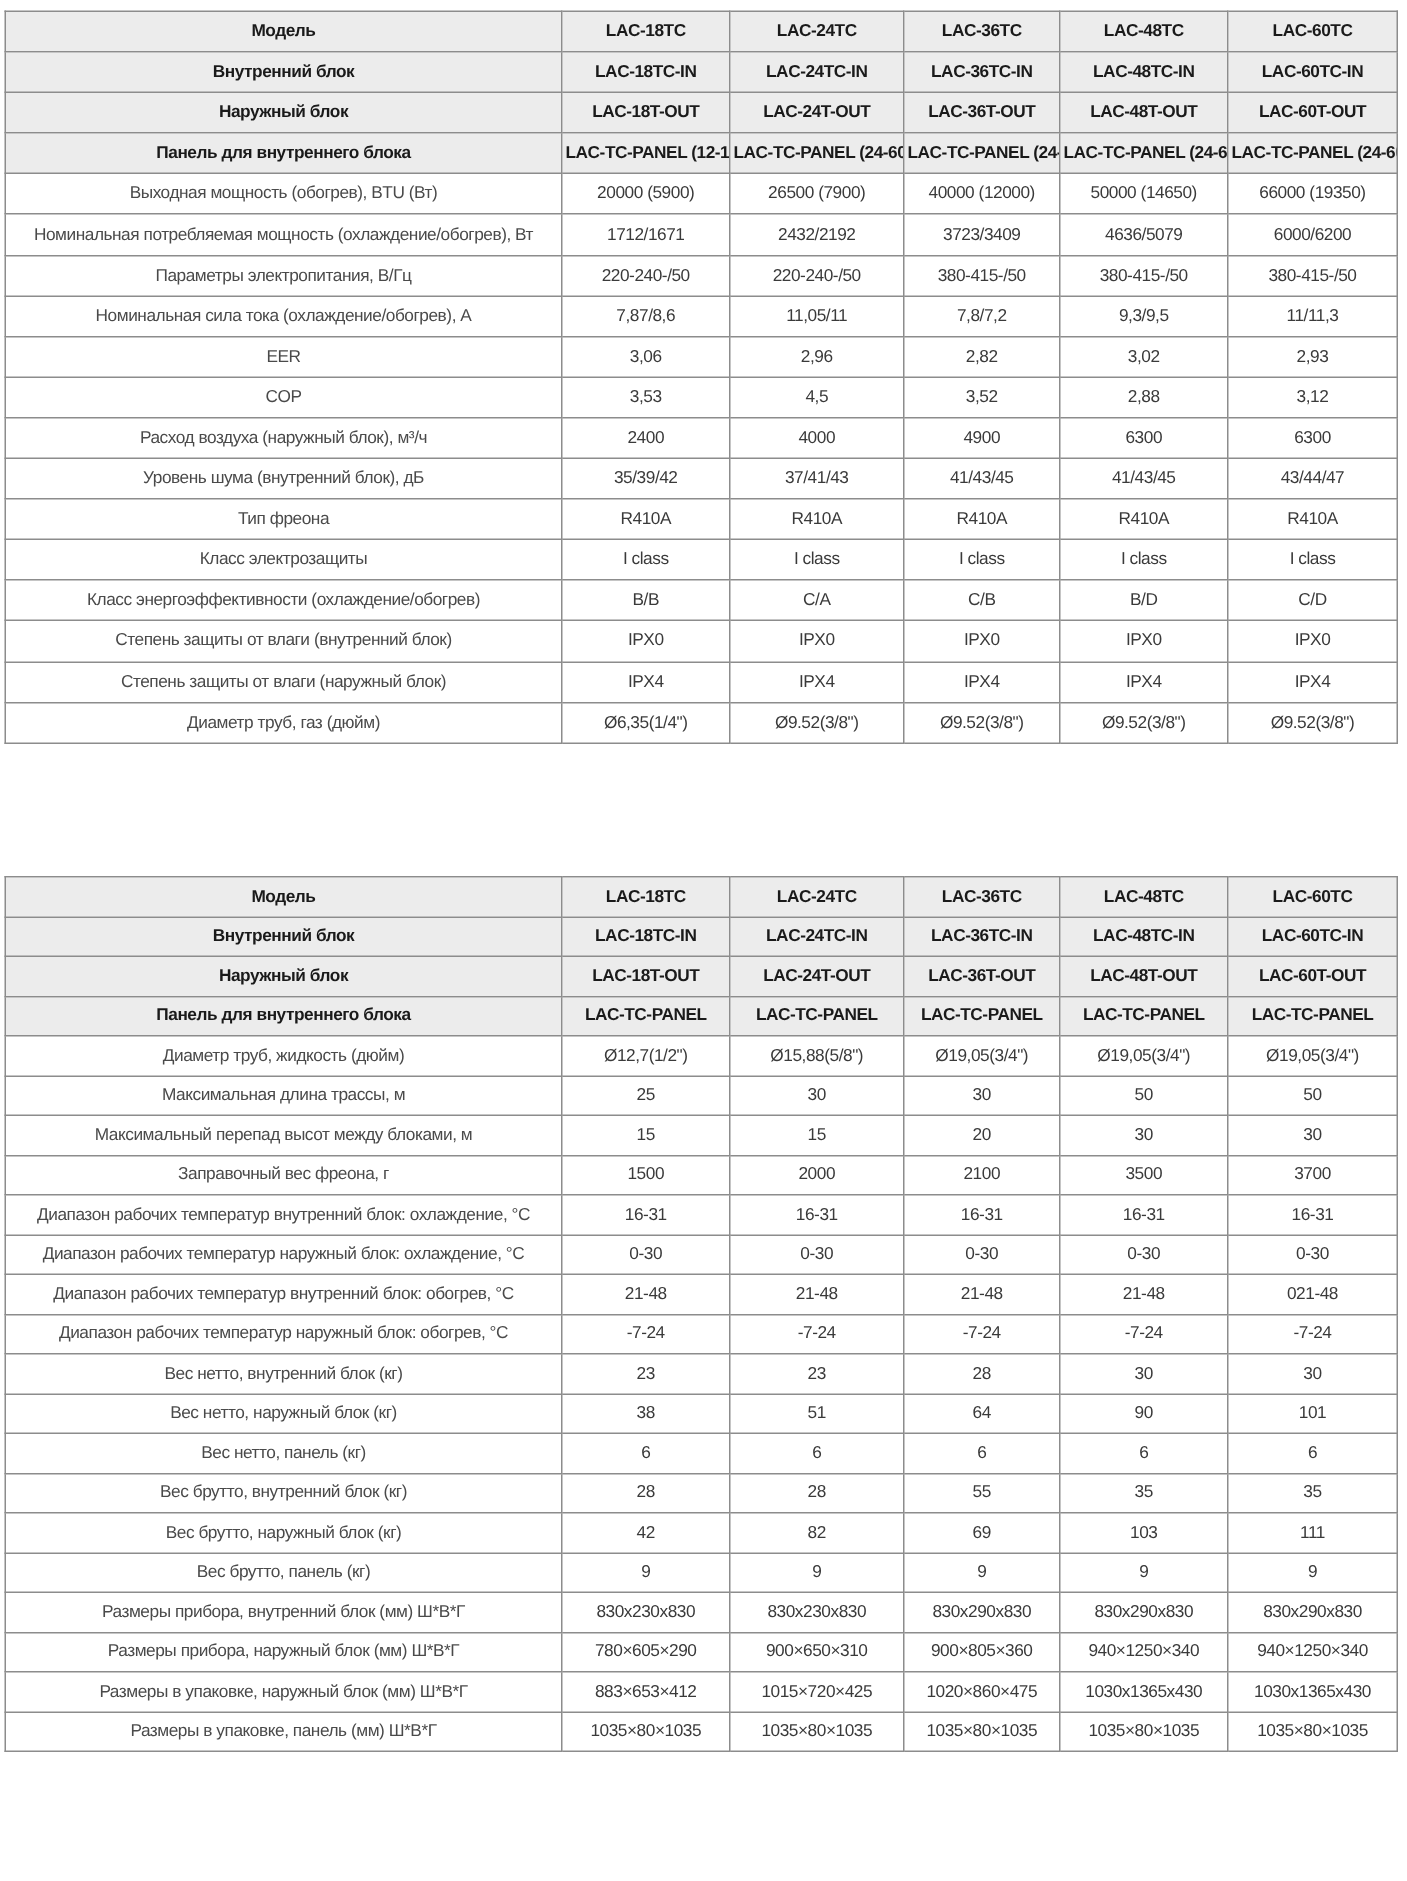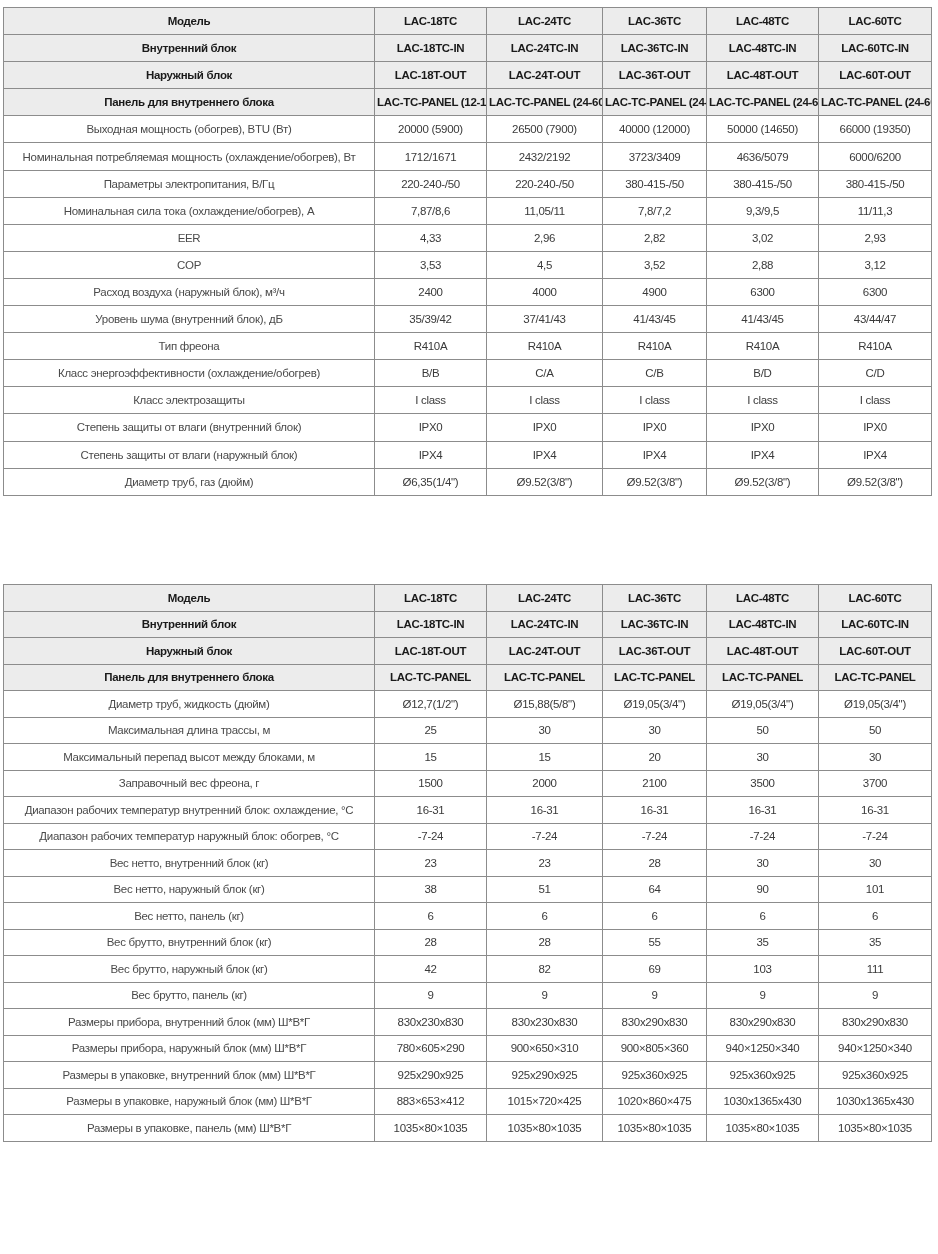--- a/index.html
+++ b/index.html
@@ -96,21 +96,21 @@
       <tr class="data">
         <td class="label">Номинальная сила тока (охлаждение/обогрев), А</td>
         <td>7,87/8,6</td>
         <td>11,05/11</td>
         <td>7,8/7,2</td>
         <td>9,3/9,5</td>
         <td>11/11,3</td>
       </tr>
       <tr class="data">
         <td class="label">EER</td>
-        <td>4,33</td>
+        <td>3,06</td>
         <td>2,96</td>
         <td>2,82</td>
         <td>3,02</td>
         <td>2,93</td>
       </tr>
       <tr class="data">
         <td class="label">COP</td>
         <td>3,53</td>
         <td>4,5</td>
         <td>3,52</td>
@@ -135,34 +135,34 @@
       </tr>
       <tr class="data">
         <td class="label">Тип фреона</td>
         <td>R410A</td>
         <td>R410A</td>
         <td>R410A</td>
         <td>R410A</td>
         <td>R410A</td>
       </tr>
       <tr class="data">
+        <td class="label">Класс электрозащиты</td>
+        <td>I class</td>
+        <td>I class</td>
+        <td>I class</td>
+        <td>I class</td>
+        <td>I class</td>
+      </tr>
+      <tr class="data">
         <td class="label">Класс энергоэффективности (охлаждение/обогрев)</td>
         <td>B/B</td>
         <td>C/A</td>
         <td>C/B</td>
         <td>B/D</td>
         <td>C/D</td>
-      </tr>
-      <tr class="data">
-        <td class="label">Класс электрозащиты</td>
-        <td>I class</td>
-        <td>I class</td>
-        <td>I class</td>
-        <td>I class</td>
-        <td>I class</td>
       </tr>
       <tr class="data">
         <td class="label">Степень защиты от влаги (внутренний блок)</td>
         <td>IPX0</td>
         <td>IPX0</td>
         <td>IPX0</td>
         <td>IPX0</td>
         <td>IPX0</td>
       </tr>
       <tr class="data">
@@ -260,20 +260,36 @@
       </tr>
       <tr class="data">
         <td class="label">Диапазон рабочих температур внутренний блок: охлаждение, °С</td>
         <td>16-31</td>
         <td>16-31</td>
         <td>16-31</td>
         <td>16-31</td>
         <td>16-31</td>
       </tr>
       <tr class="data">
+        <td class="label">Диапазон рабочих температур наружный блок: охлаждение, °С</td>
+        <td>0-30</td>
+        <td>0-30</td>
+        <td>0-30</td>
+        <td>0-30</td>
+        <td>0-30</td>
+      </tr>
+      <tr class="data">
+        <td class="label">Диапазон рабочих температур внутренний блок: обогрев, °С</td>
+        <td>21-48</td>
+        <td>21-48</td>
+        <td>21-48</td>
+        <td>21-48</td>
+        <td>021-48</td>
+      </tr>
+      <tr class="data">
         <td class="label">Диапазон рабочих температур наружный блок: обогрев, °С</td>
         <td>-7-24</td>
         <td>-7-24</td>
         <td>-7-24</td>
         <td>-7-24</td>
         <td>-7-24</td>
       </tr>
       <tr class="data">
         <td class="label">Вес нетто, внутренний блок (кг)</td>
         <td>23</td>
@@ -332,28 +348,20 @@
       </tr>
       <tr class="data">
         <td class="label">Размеры прибора, наружный блок (мм) Ш*В*Г</td>
         <td>780×605×290</td>
         <td>900×650×310</td>
         <td>900×805×360</td>
         <td>940×1250×340</td>
         <td>940×1250×340</td>
       </tr>
       <tr class="data">
-        <td class="label">Размеры в упаковке, внутренний блок (мм) Ш*В*Г</td>
-        <td>925x290x925</td>
-        <td>925x290x925</td>
-        <td>925x360x925</td>
-        <td>925x360x925</td>
-        <td>925x360x925</td>
-      </tr>
-      <tr class="data">
         <td class="label">Размеры в упаковке, наружный блок (мм) Ш*В*Г</td>
         <td>883×653×412</td>
         <td>1015×720×425</td>
         <td>1020×860×475</td>
         <td>1030x1365x430</td>
         <td>1030x1365x430</td>
       </tr>
       <tr class="data">
         <td class="label">Размеры в упаковке, панель (мм) Ш*В*Г</td>
         <td>1035×80×1035</td>

